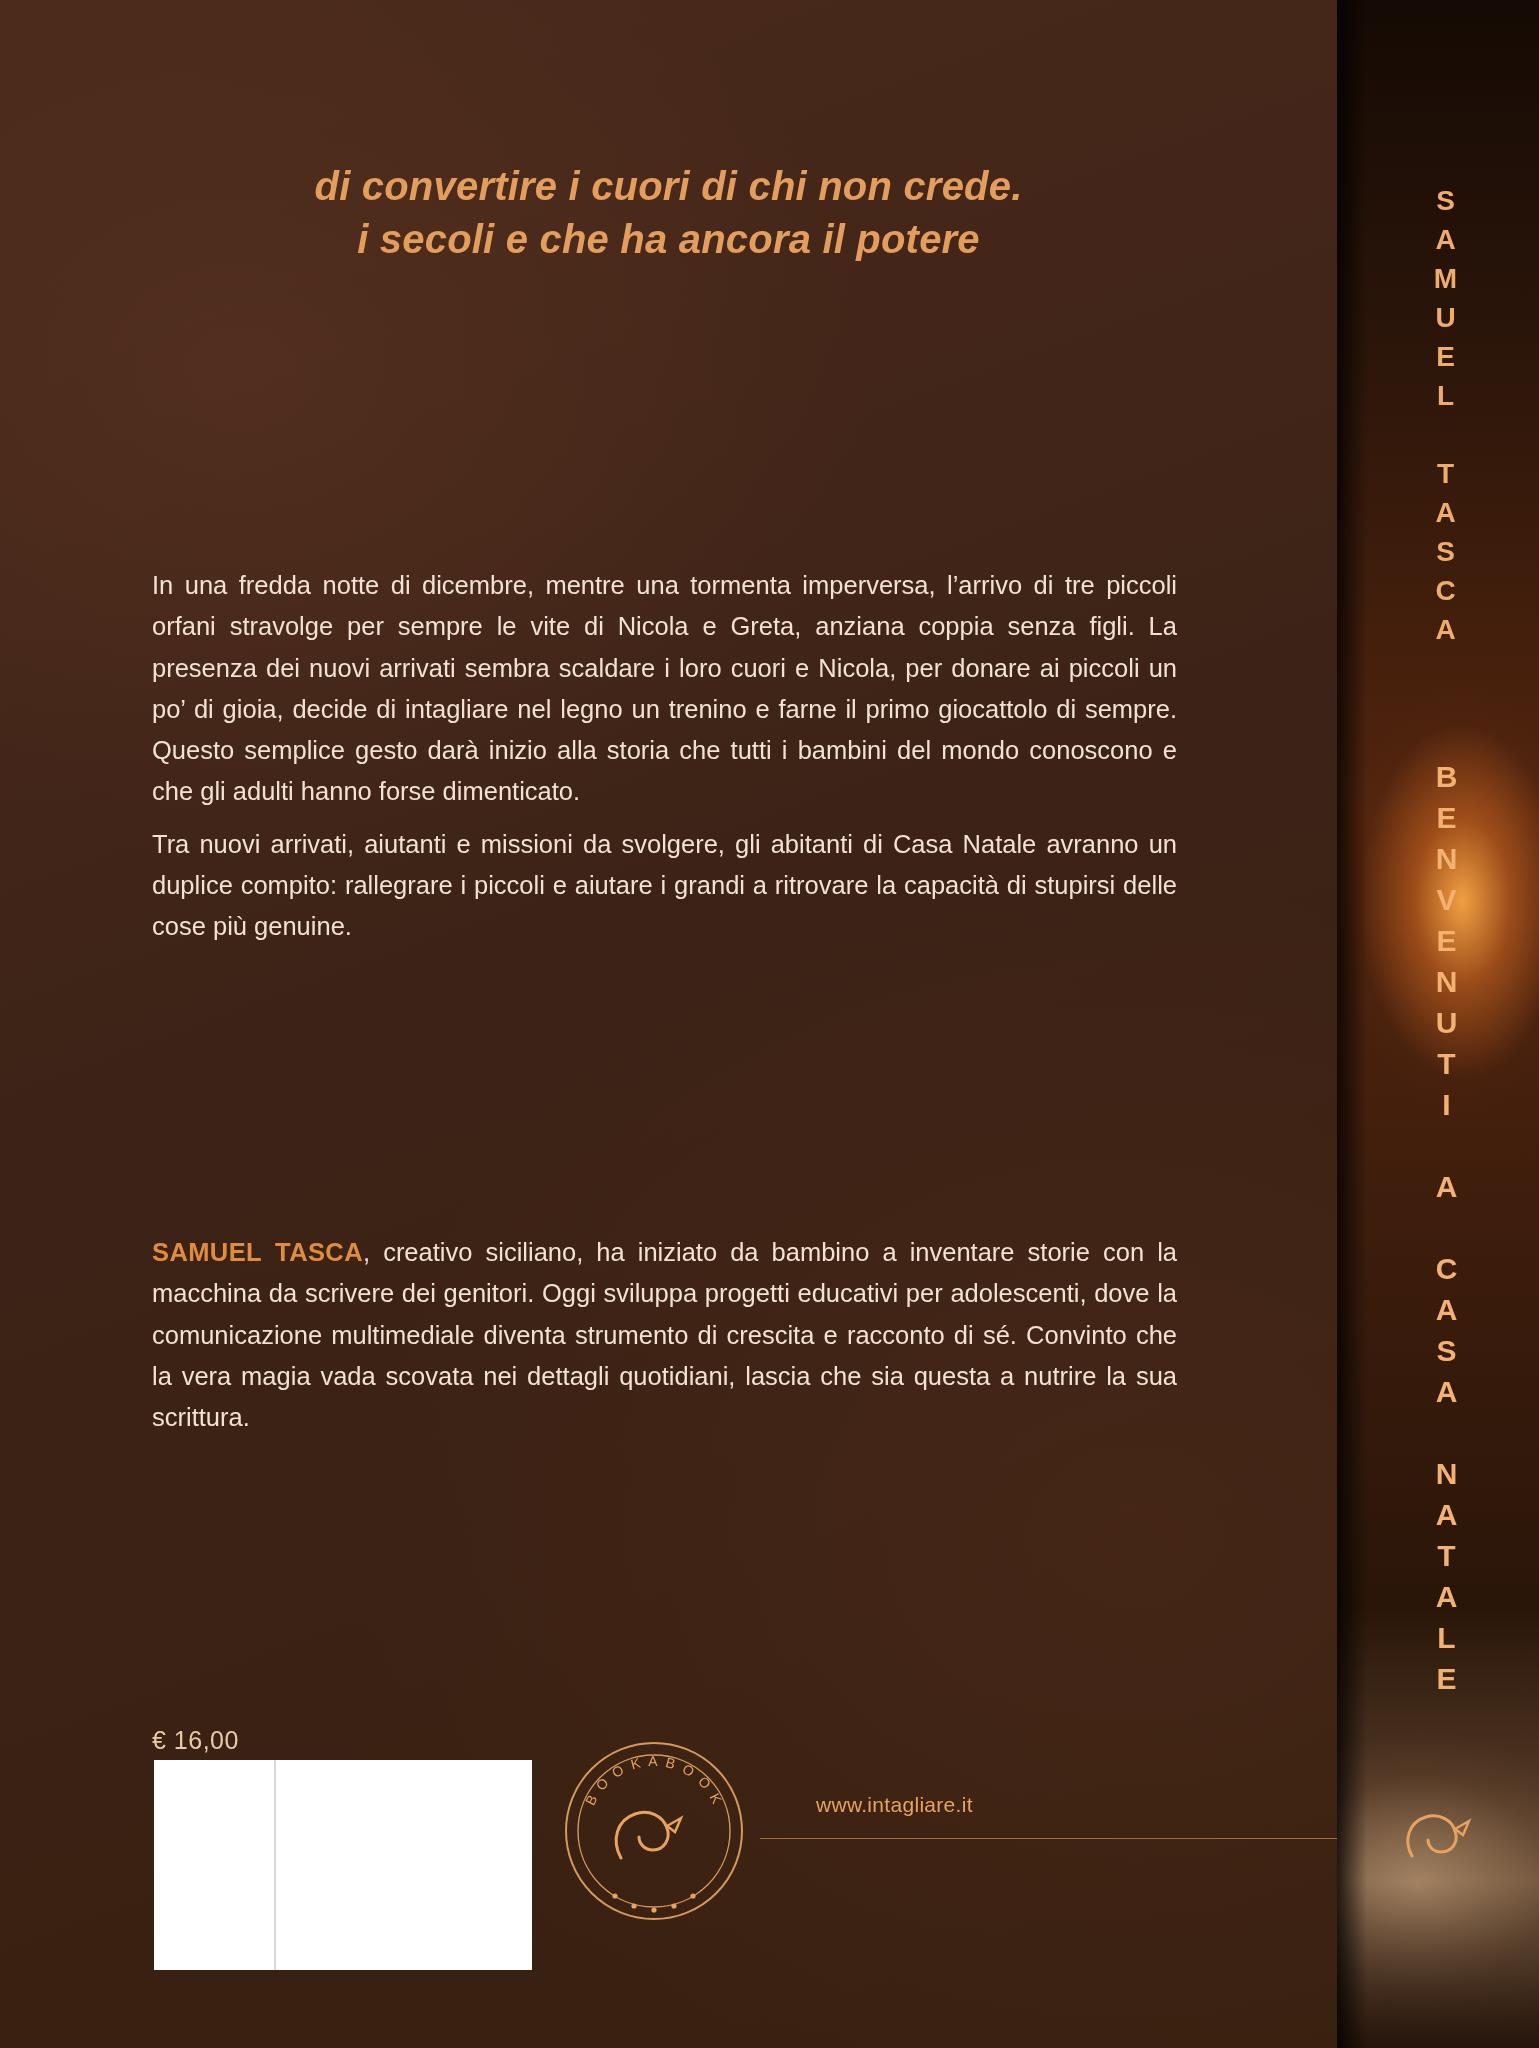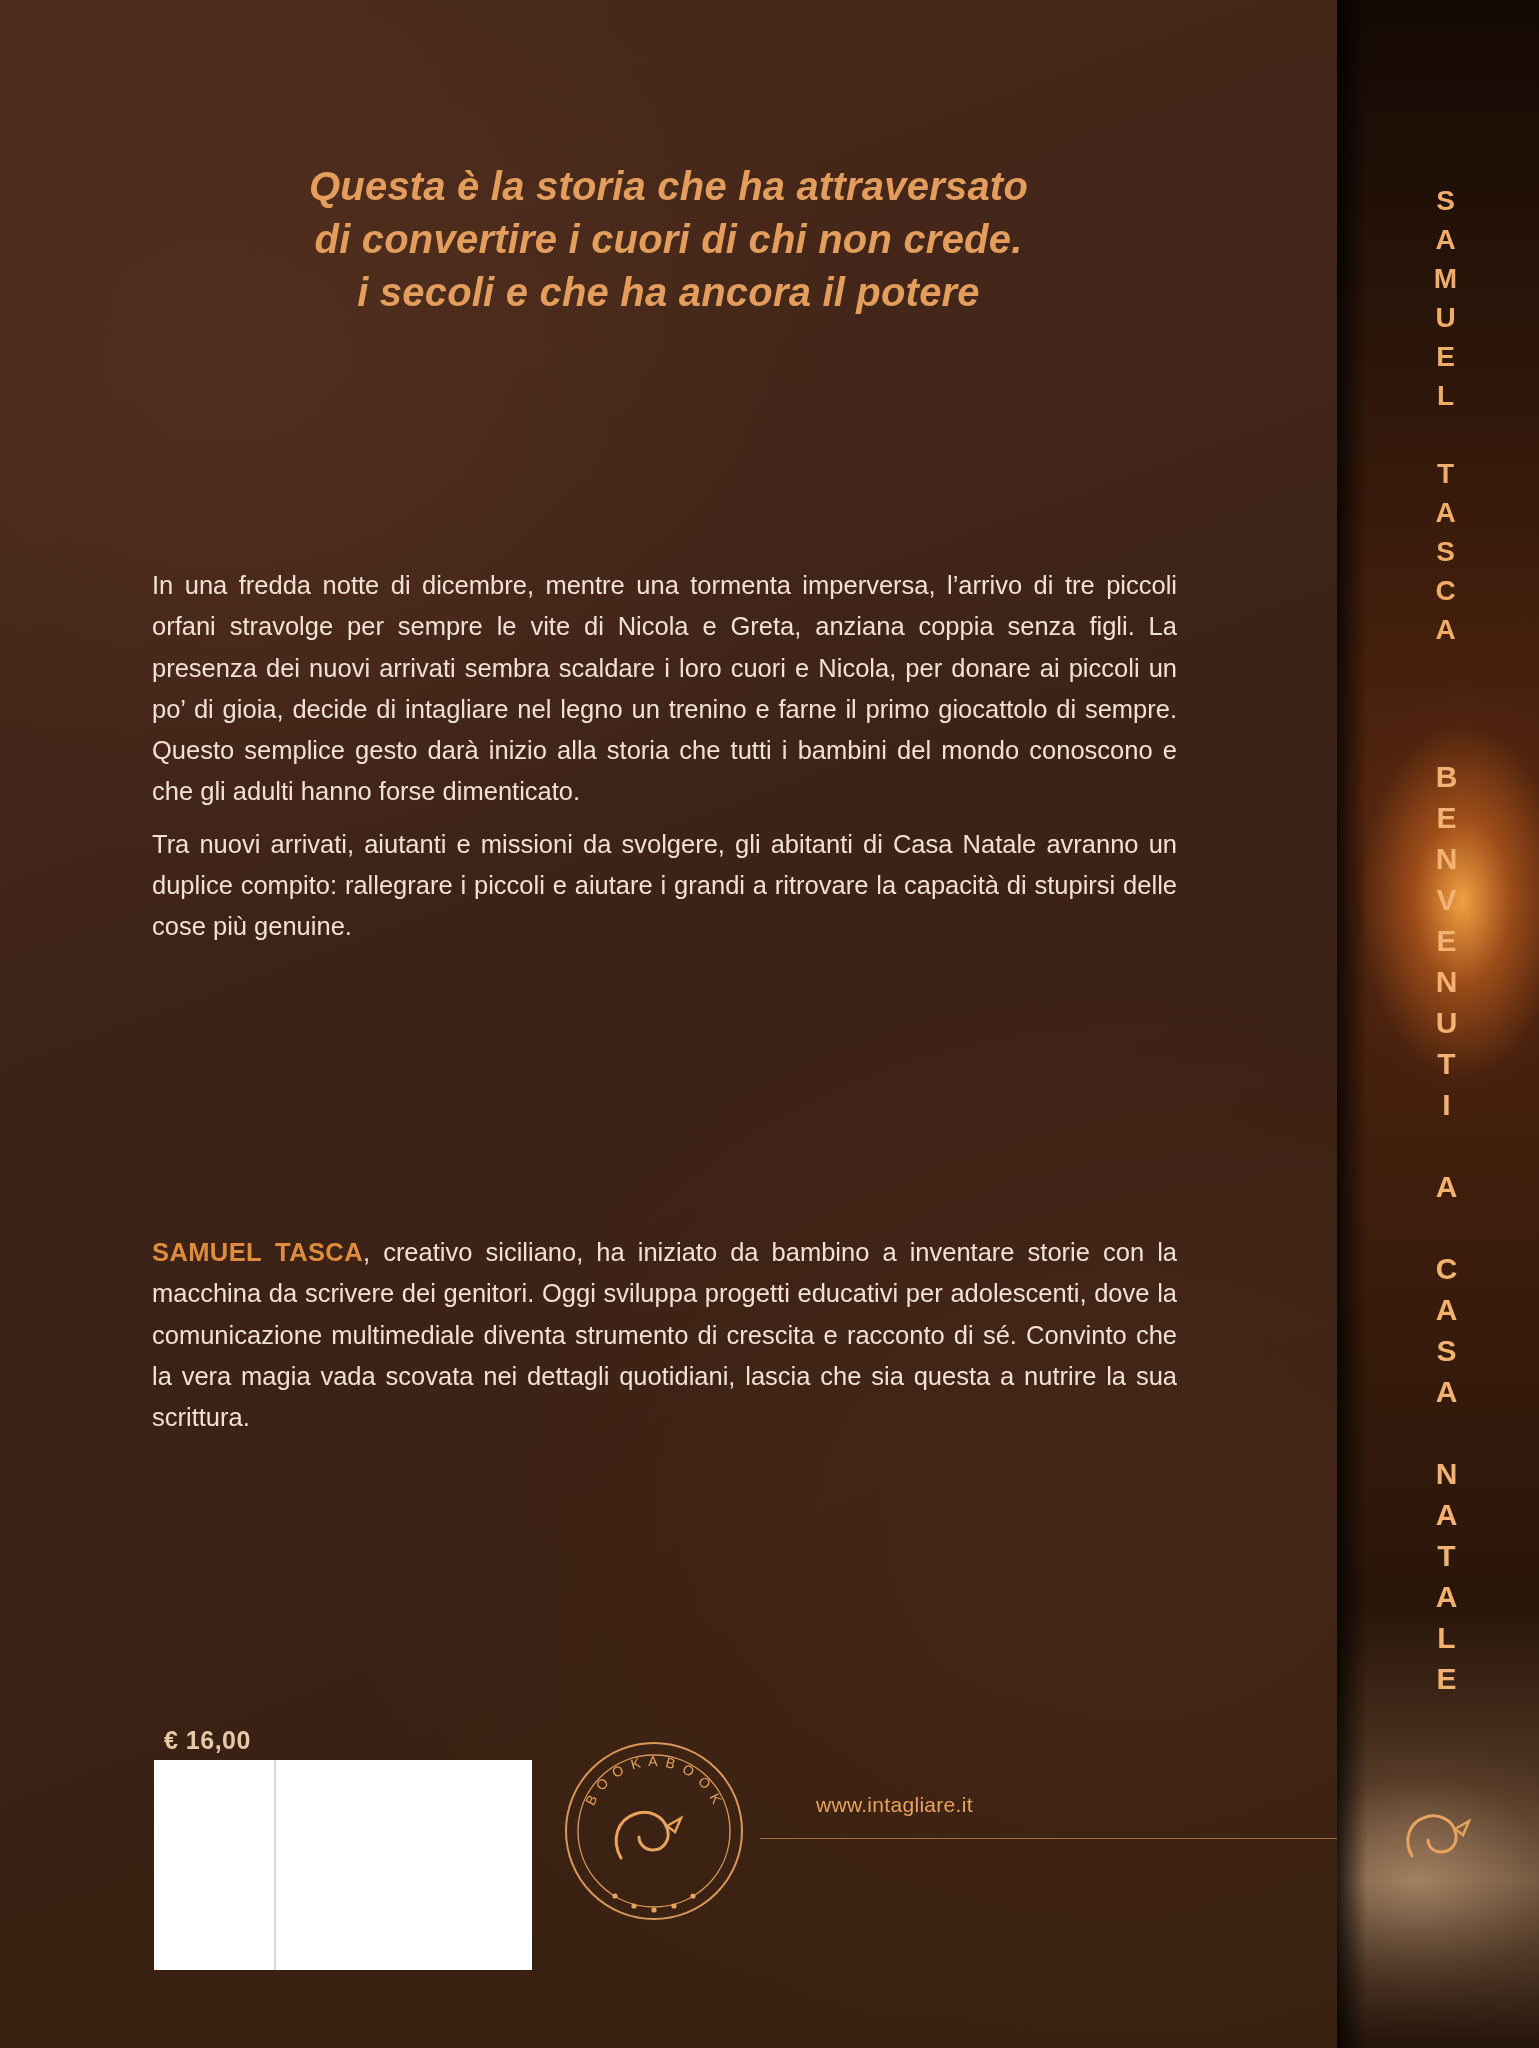--- a/index.html
+++ b/index.html
@@ -70,26 +70,25 @@
     text-align: justify;
   }
   .bio .author-name {
     color: #e08c3e;
     font-weight: bold;
     letter-spacing: 0.4px;
   }
 
   .price {
     position: absolute;
-    left: 164px;
+    left: 152px;
     top: 1726px;
     color: #e8c9a8;
     font-size: 25px;
     letter-spacing: 0.5px;
-    font-weight: bold;
   }
   .barcode {
     position: absolute;
     left: 154px;
     top: 1760px;
     width: 378px;
     height: 210px;
     background: #ffffff;
   }
   .barcode .sep {
@@ -193,21 +192,20 @@
   }
 </style>
 </head>
 <body>
 
 <div class="cover">
 
   <div class="back-panel">
 
     <div class="quote">
-      <div>Questa è la storia che ha attraversato</div>
       <div>di convertire i cuori di chi non crede.</div>
       <div>i secoli e che ha ancora il potere</div>
     </div>
 
     <div class="blurb">
       <p>In una fredda notte di dicembre, mentre una tormenta imperversa, l’arrivo di tre piccoli orfani stravolge per sempre le vite di Nicola e Greta, anziana coppia senza figli. La presenza dei nuovi arrivati sembra scaldare i loro cuori e Nicola, per donare ai piccoli un po’ di gioia, decide di intagliare nel legno un trenino e farne il primo giocattolo di sempre. Questo semplice gesto darà inizio alla storia che tutti i bambini del mondo conoscono e che gli adulti hanno forse dimenticato.</p>
       <p>Tra nuovi arrivati, aiutanti e missioni da svolgere, gli abitanti di Casa Natale avranno un duplice compito: rallegrare i piccoli e aiutare i grandi a ritrovare la capacità di stupirsi delle cose più genuine.</p>
     </div>
 
     <div class="bio"><span class="author-name">SAMUEL TASCA</span><span>, creativo siciliano, ha iniziato da bambino a inventare storie con la macchina da scrivere dei genitori. Oggi sviluppa progetti educativi per adolescenti, dove la comunicazione multimediale diventa strumento di crescita e racconto di sé. Convinto che la vera magia vada scovata nei dettagli quotidiani, lascia che sia questa a nutrire la sua scrittura.</span></div>

